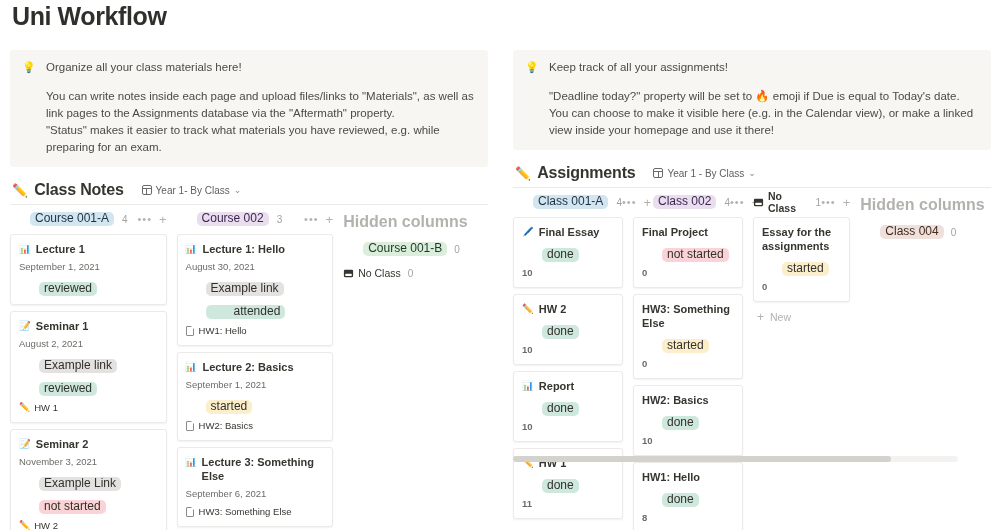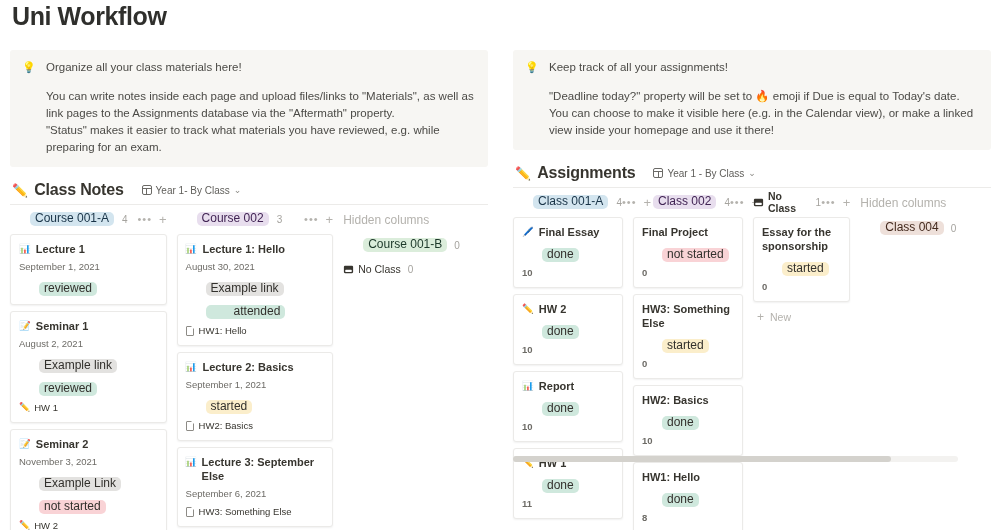--- a/index.html
+++ b/index.html
@@ -133,23 +133,24 @@
   .col-actions {
     margin-left: auto;
     display: flex; align-items: center;
     color: #b4b2ad;
     font-size: 11px;
   }
   .col-actions .dots { letter-spacing: 1px; margin-right: 7px; }
   .col-actions .plus { font-size: 13px; line-height: 11px; }
 
   .hidden-cols-label {
-    font-size: 12px;
+    font-size: 16px;
     color: #b4b2ad;
     padding-top: 2px;
+    font-weight: bold;
   }
   .hidden-col-row {
     display: flex; align-items: center;
     margin-top: 11px;
   }
   .hidden-col-row .col-count { margin-left: 7px; }
 
   
   .card {
     background: #ffffff;
@@ -339,21 +340,21 @@
             <div class="card-date">September 1, 2021</div>
             <div class="card-prop"><span class="tag" style="background: rgb(251, 238, 203); color: rgb(50, 48, 44);">started</span></div>
             <div class="card-prop rel">
               <span class="pg"></span>
               <span>HW2: Basics</span>
             </div>
           </div>
           <div class="card">
             <div class="card-title">
               <span class="ci">📊</span>
-              <span>Lecture 3: September Else</span>
+              <span>Lecture 3: Something Else</span>
             </div>
             <div class="card-date">September 6, 2021</div>
             <div class="card-prop rel">
               <span class="pg"></span>
               <span>HW3: Something Else</span>
             </div>
           </div>
         </div>
         <div class="board-col narrow">
           <div class="hidden-cols-label">Hidden columns</div>
@@ -493,21 +494,21 @@
             </span>
             <span style="font-size: 10.5px; font-weight: bold; color: rgb(55, 53, 47);">No Class</span>
             <span class="col-count">1</span>
             <div class="col-actions">
               <span class="dots">•••</span>
               <span class="plus">+</span>
             </div>
           </div>
           <div class="card">
             <div class="card-title">
-              <span>Essay for the sponsorship</span>
+              <span>Essay for the assignments</span>
             </div>
             <div class="card-prop"><span class="tag" style="background: rgb(251, 238, 203); color: rgb(50, 48, 44);">started</span></div>
             <div class="card-num">0</div>
           </div>
           <div class="new-row">
             <span class="np">+</span>
             <span>New</span>
           </div>
         </div>
         <div class="board-col narrow">

